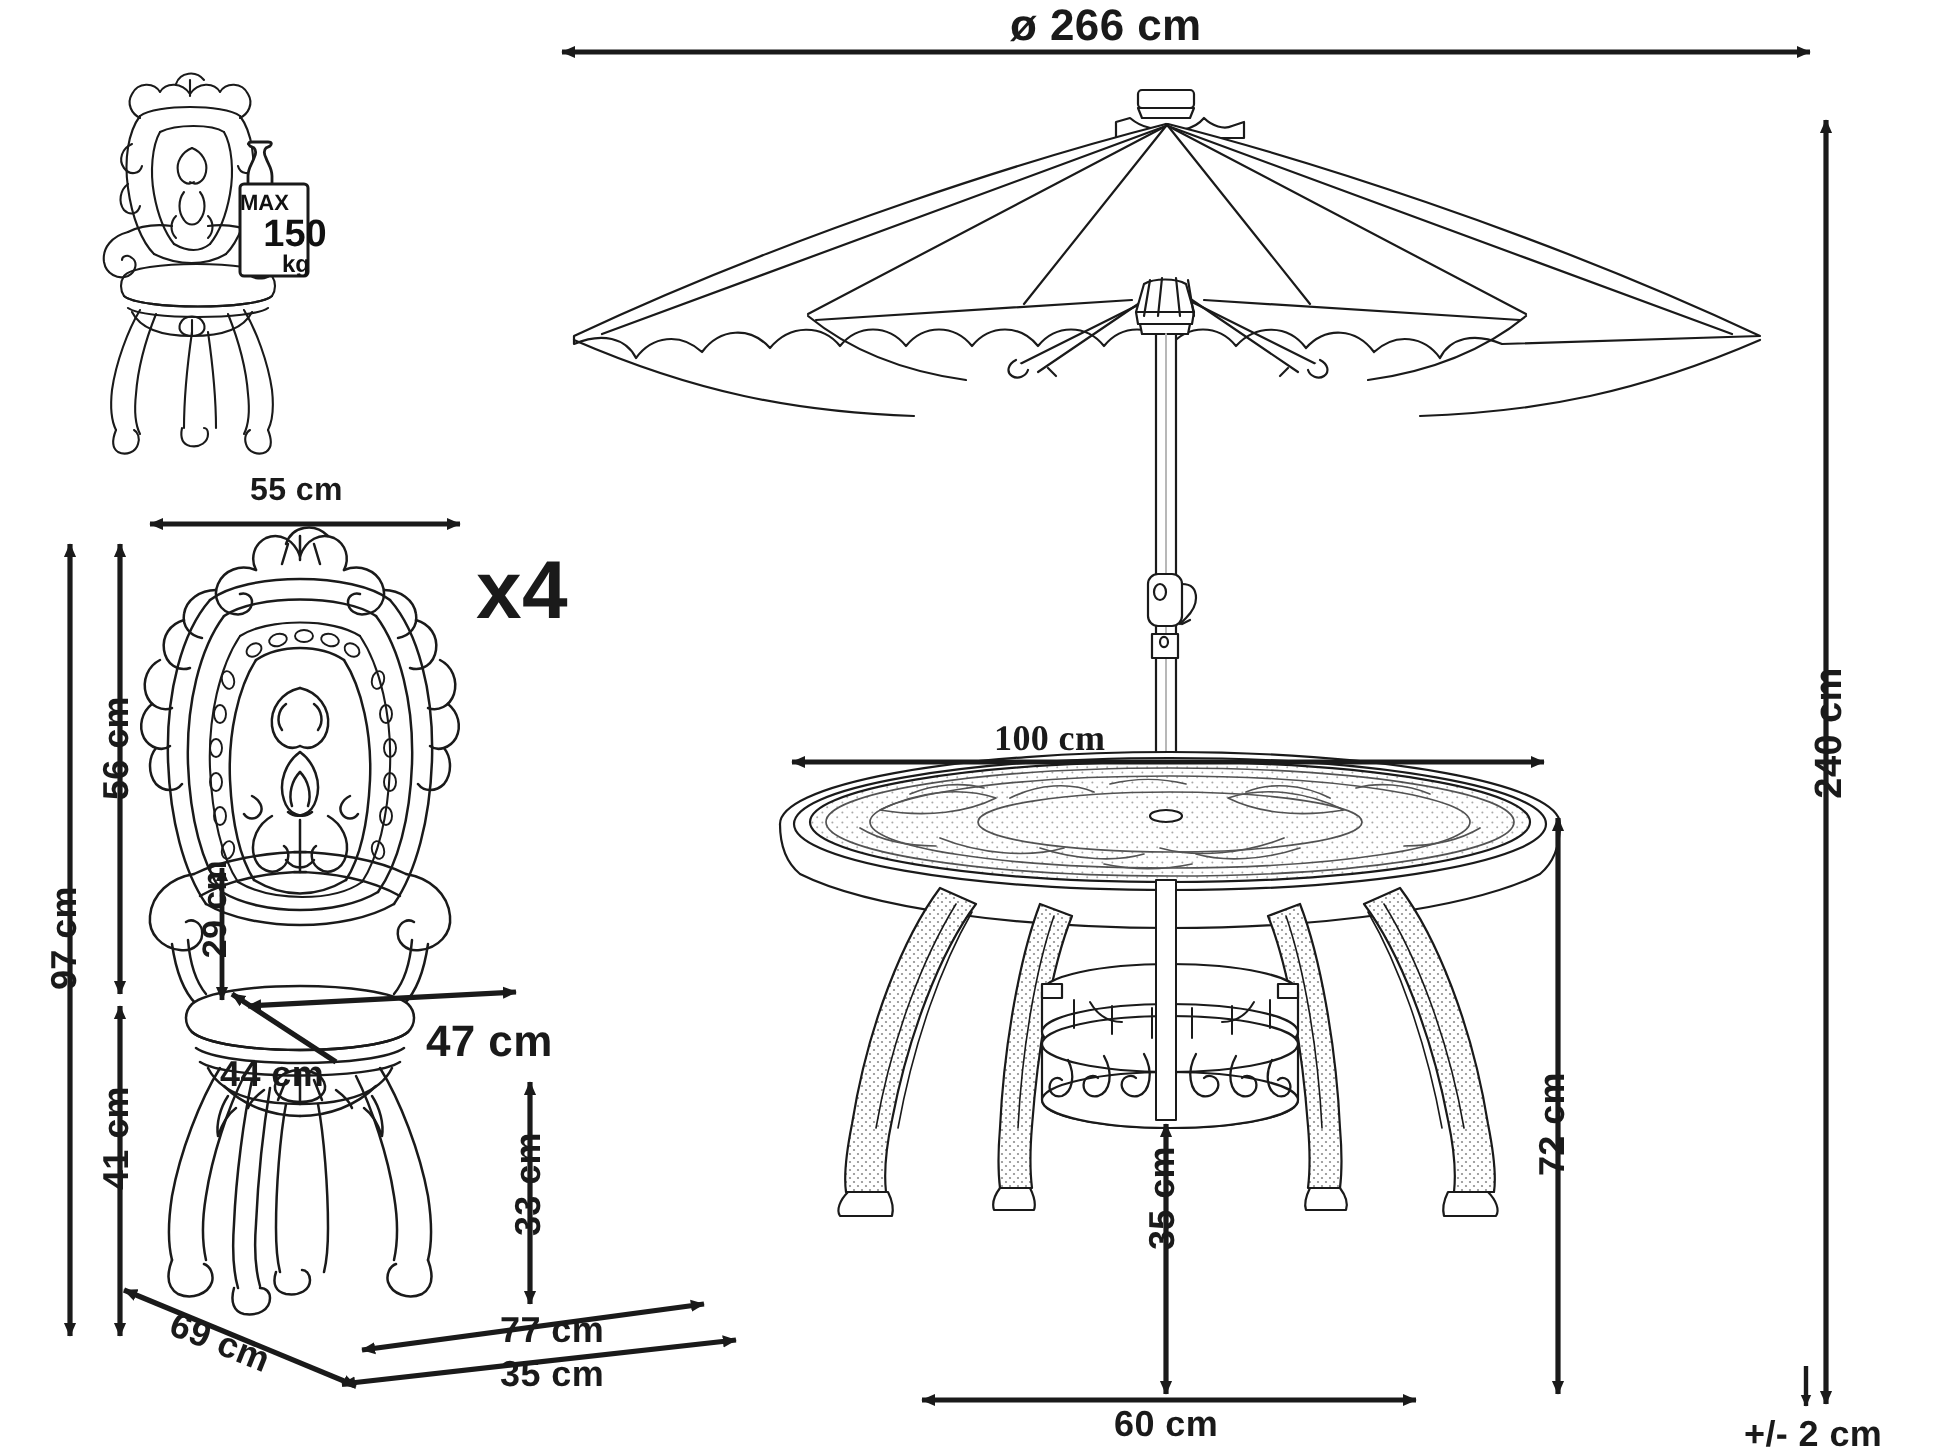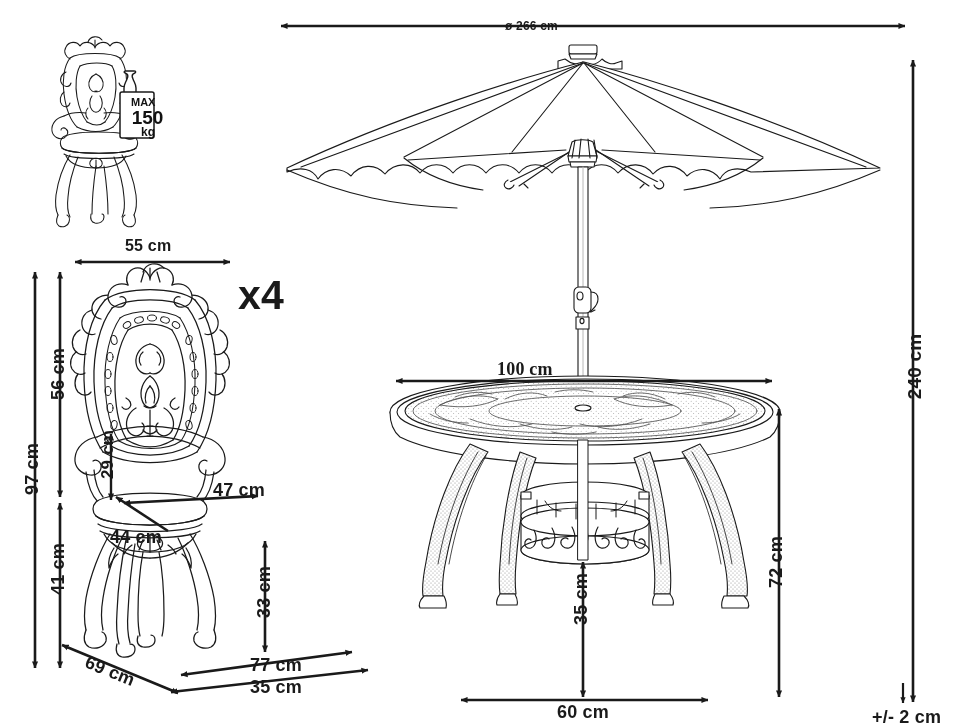--- a/index.html
+++ b/index.html
@@ -428,40 +428,40 @@
       <line x1="265" y1="541" x2="265" y2="652" marker-start="url(#ah)" marker-end="url(#ah)"></line>
 
       <line x1="181" y1="675" x2="352" y2="652" marker-start="url(#ah)" marker-end="url(#ah)"></line>
 
       <line x1="171" y1="692" x2="368" y2="670" marker-start="url(#ah)" marker-end="url(#ah)"></line>
 
       <line x1="62" y1="645" x2="178" y2="693" marker-start="url(#ah)" marker-end="url(#ah)"></line>
     </g>
   </svg>
 
-  <div class="badge-text" style="left:120px;top:97px;width:16px;font-size:11px;margin-left:11px;">MAX</div>
+  <div class="badge-text" style="left:120px;top:97px;width:16px;font-size:11px;">MAX</div>
   <div class="badge-text" style="left:120px;top:108px;width:55px;font-size:19px;">150</div>
   <div class="badge-text" style="left:120px;top:126px;width:56px;font-size:12px;text-align:center;">kg</div>
 
   <div class="dimlabel" style="left:238px;top:275px;font-size:41px;">x4</div>
 
-  <div class="dimlabel" style="left:505px;top:20px;font-size:12px;">ø 266 cm</div>
+  <div class="dimlabel" style="left:505px;top:2px;font-size:22px;">ø 266 cm</div>
   <div class="dimlabel vert" style="left:882px;top:357px;font-size:19px;transform:rotate(-90deg);">240 cm</div>
 
   <div class="dimlabel" style="left:497px;top:360px;font-size:18px;font-family:Liberation Serif, serif;">100 cm</div>
   <div class="dimlabel vert" style="left:750px;top:553px;font-size:18px;transform:rotate(-90deg);">72 cm</div>
   <div class="dimlabel vert" style="left:555px;top:590px;font-size:18px;transform:rotate(-90deg);">35 cm</div>
   <div class="dimlabel" style="left:557px;top:703px;font-size:18px;">60 cm</div>
 
   <div class="dimlabel" style="left:125px;top:238px;font-size:16px;">55 cm</div>
   <div class="dimlabel vert" style="left:6px;top:460px;font-size:18px;transform:rotate(-90deg);">97 cm</div>
   <div class="dimlabel vert" style="left:32px;top:365px;font-size:18px;transform:rotate(-90deg);">56 cm</div>
   <div class="dimlabel vert" style="left:32px;top:560px;font-size:18px;transform:rotate(-90deg);">41 cm</div>
   <div class="dimlabel vert" style="left:83px;top:446px;font-size:17px;transform:rotate(-90deg);">29 cm</div>
-  <div class="dimlabel" style="left:213px;top:481px;font-size:18px;">47 cm</div>
+  <div class="dimlabel" style="left:213px;top:510px;font-size:22px;">47 cm</div>
   <div class="dimlabel" style="left:110px;top:528px;font-size:18px;">44 cm</div>
   <div class="dimlabel vert" style="left:238px;top:583px;font-size:18px;transform:rotate(-90deg);">33 cm</div>
   <div class="dimlabel" style="left:250px;top:656px;font-size:18px;">77 cm</div>
   <div class="dimlabel" style="left:250px;top:678px;font-size:18px;">35 cm</div>
   <div class="dimlabel" style="left:84px;top:662px;font-size:18px;transform:rotate(22deg);">69 cm</div>
 
   <div class="dimlabel" style="left:872px;top:708px;font-size:18px;">+/- 2 cm</div>
 
 </div>
 

